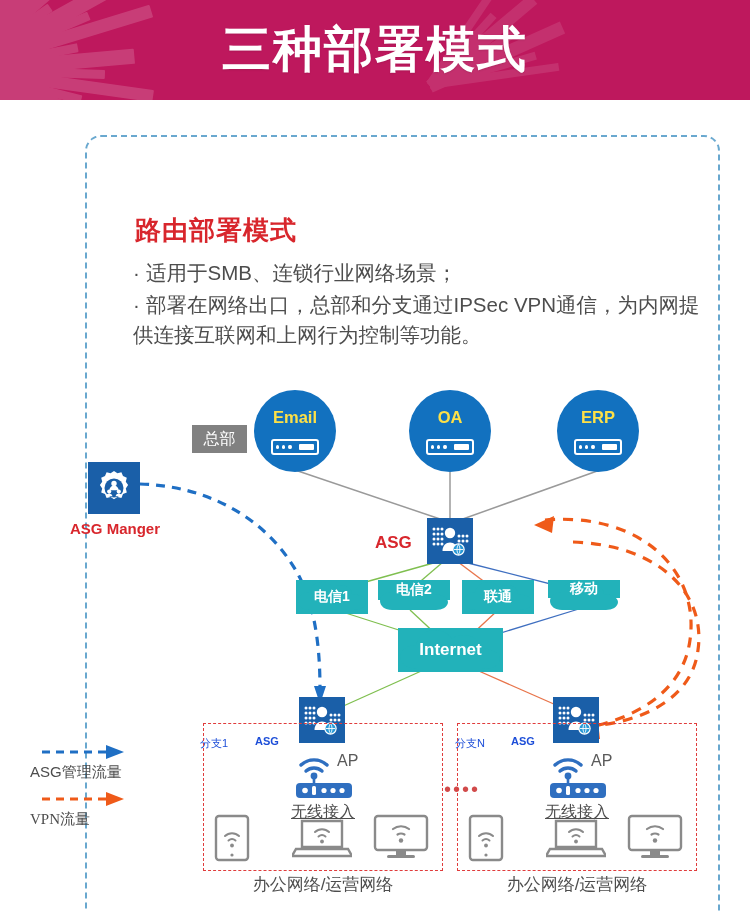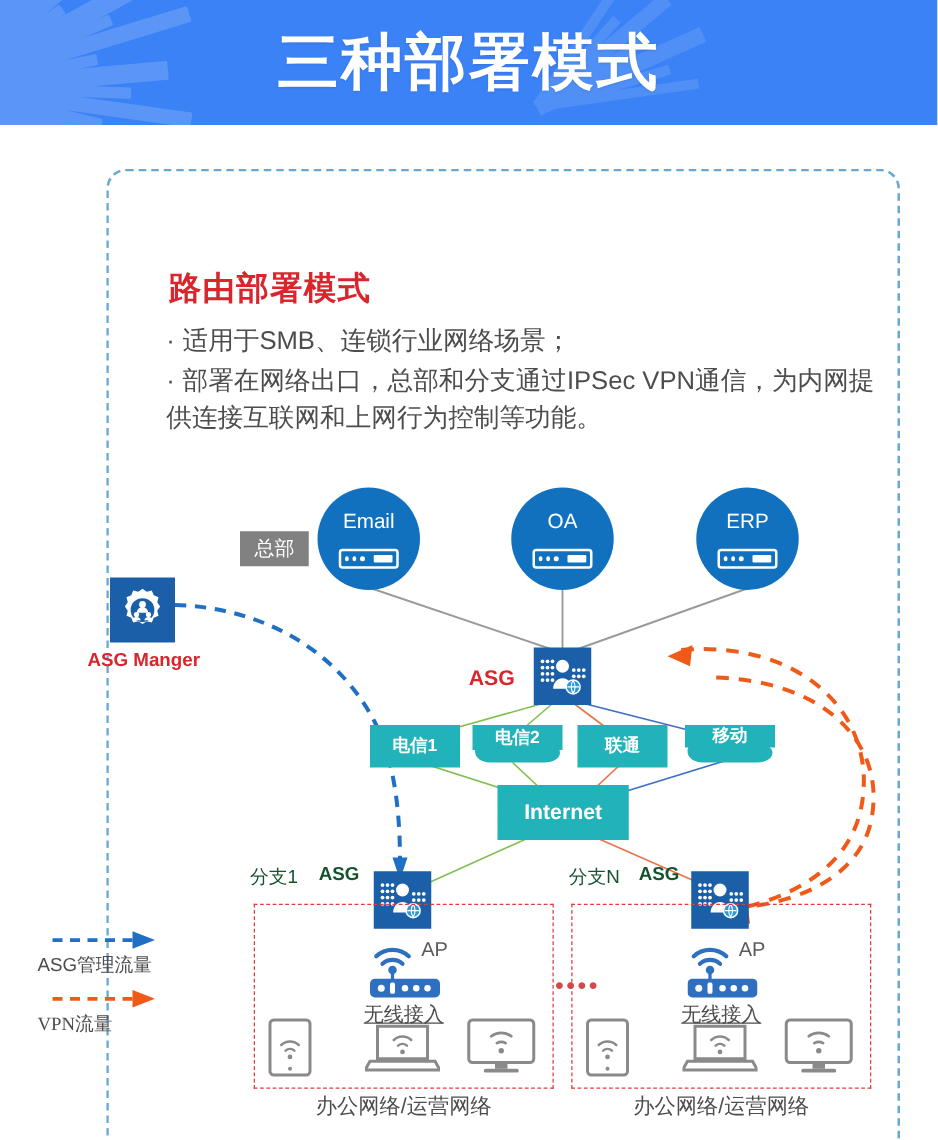--- a/index.html
+++ b/index.html
@@ -7,21 +7,21 @@
   body {
     font-family: "Liberation Sans", "DejaVu Sans", sans-serif;
     background:#fff;
     position:relative;
     overflow:hidden;
   }
 
   
   #header {
     position:absolute; left:0; top:0; width:750px; height:100px;
-    background:#3b82f6;
+    background:#be185d;
     overflow:hidden;
   }
   #header .fan { position:absolute; left:-40px; top:-30px; width:360px; height:200px; opacity:.16; }
   #header .fan i {
     position:absolute; left:0; top:90px; height:9px; background:#ffffff;
     transform-origin: 0 50%;
     border-radius:1px;
   }
   #header .fan2 { position:absolute; right:160px; bottom:-60px; width:300px; height:160px; opacity:.10;}
   #header .fan2 i {
@@ -62,21 +62,21 @@
   #svg-lines { position:absolute; left:0; top:0; width:750px; height:912px; }
 
   .node { position:absolute; }
 
   
   .srv {
     width:82px; height:82px; border-radius:50%;
     background:#1271bf;
     display:flex; flex-direction:column; align-items:center; justify-content:center;
   }
-  .srv .lbl { color:#ffffff; font-size:16.5px; font-weight:normal; line-height:18px; margin-bottom:13px;}
+  .srv .lbl { color:#fde047; font-size:16.5px; font-weight:bold; line-height:18px; margin-bottom:13px;}
   .srv .box {
     width:48px; height:16px; border:2px solid #fff; border-radius:3px;
     display:flex; align-items:center; gap:3px; padding:0 3px;
   }
   .srv .box .d { width:4px;height:4px;background:#fff;border-radius:50%; }
   .srv .box .bar { width:19px;height:6px;background:#fff;border-radius:1px; margin-left:4px;}
 
   
   #hq-tag {
     left:192px; top:425px; width:55px; height:28px; background:#818181;
@@ -108,21 +108,21 @@
     position:absolute;
   }
   .cloud .cbody{position:relative;width:100%;height:100%;display:flex;align-items:center;justify-content:center;border-radius:12px;}
   .cloud svg{position:absolute;left:0;top:0;}
   .cloud span{position:relative;z-index:2;}
 
   
   .branch-box {
     position:absolute; border:1.6px dashed #e03c3c; background:transparent;
   }
-  .branch-label { position:absolute; color:#14532d; font-size:15px; }
+  .branch-label { position:absolute; color:#1d4ed8; font-size:11px;margin-top:44px; }
   .branch-cap { position:absolute; color:#4d4d4d; font-size:17px; text-align:center; }
   .ap-label { position:absolute; color:#5a5a5a; font-size:16px; }
   .wl-label { position:absolute; color:#4d4d4d; font-size:16px; text-align:center; width:120px;text-decoration:underline;}
 
   
   .legend-text { position:absolute; color:#4d4d4d; font-size:15px; }
 
   .dots-sep { position:absolute; color:#d14a4a; font-size:20px; letter-spacing:2px; }
 </style>
 </head>

